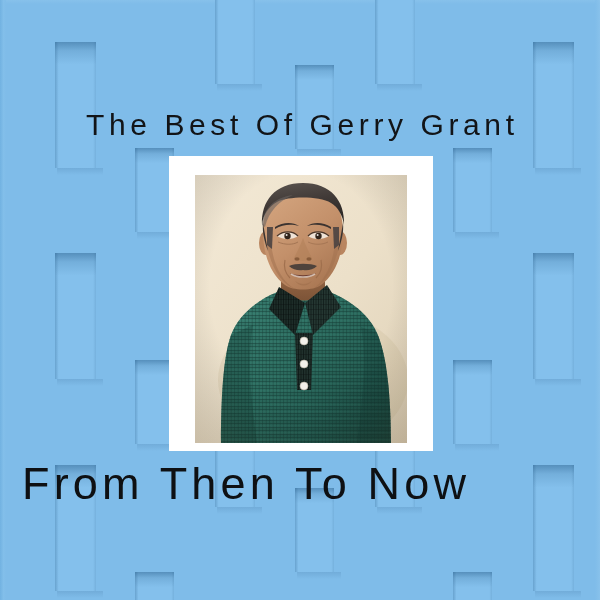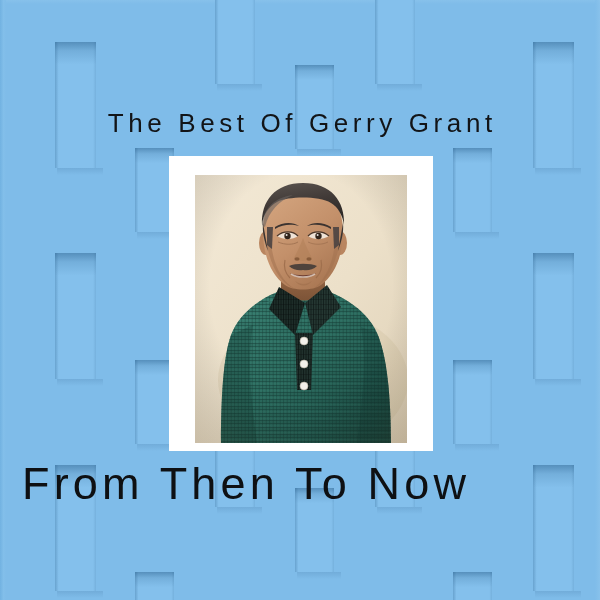--- a/index.html
+++ b/index.html
@@ -55,21 +55,21 @@
     background:linear-gradient(to bottom, rgba(60,110,155,.20), rgba(60,110,155,0));
     pointer-events:none;
   }
 
   
   .title-top {
     position:absolute;
     left:0; width:600px;
     top:108px;
     text-align:center;
-    font-size:26px;
+    font-size:30px;
     letter-spacing:4.6px;
     color:#121417;
     font-weight:400;
     white-space:nowrap;
     text-indent:4.6px;
   }
   .title-bottom {
     position:absolute;
     left:0; width:488px;
     top:458px;

